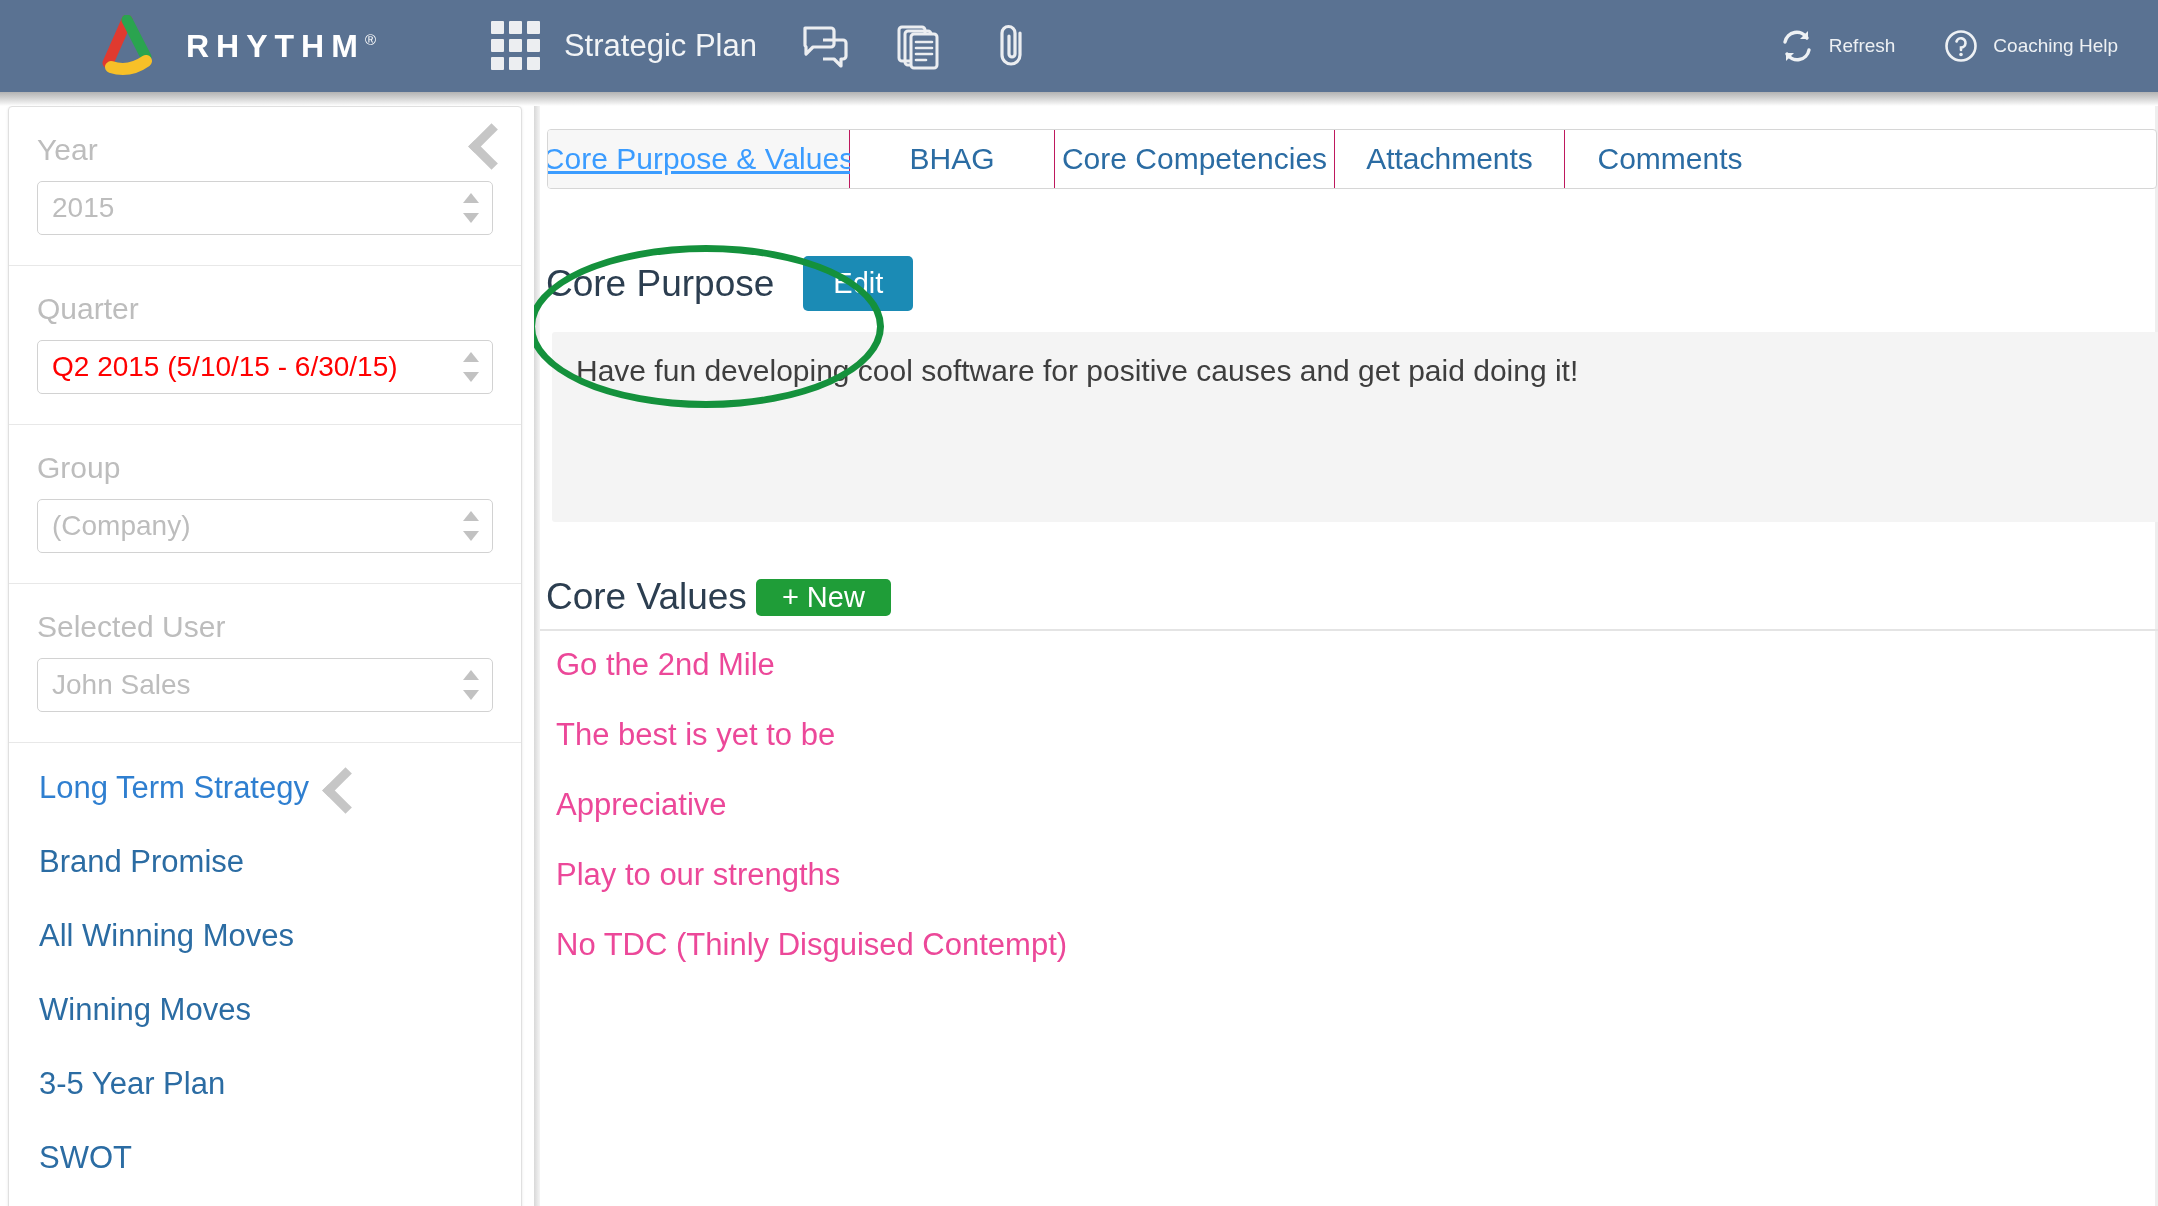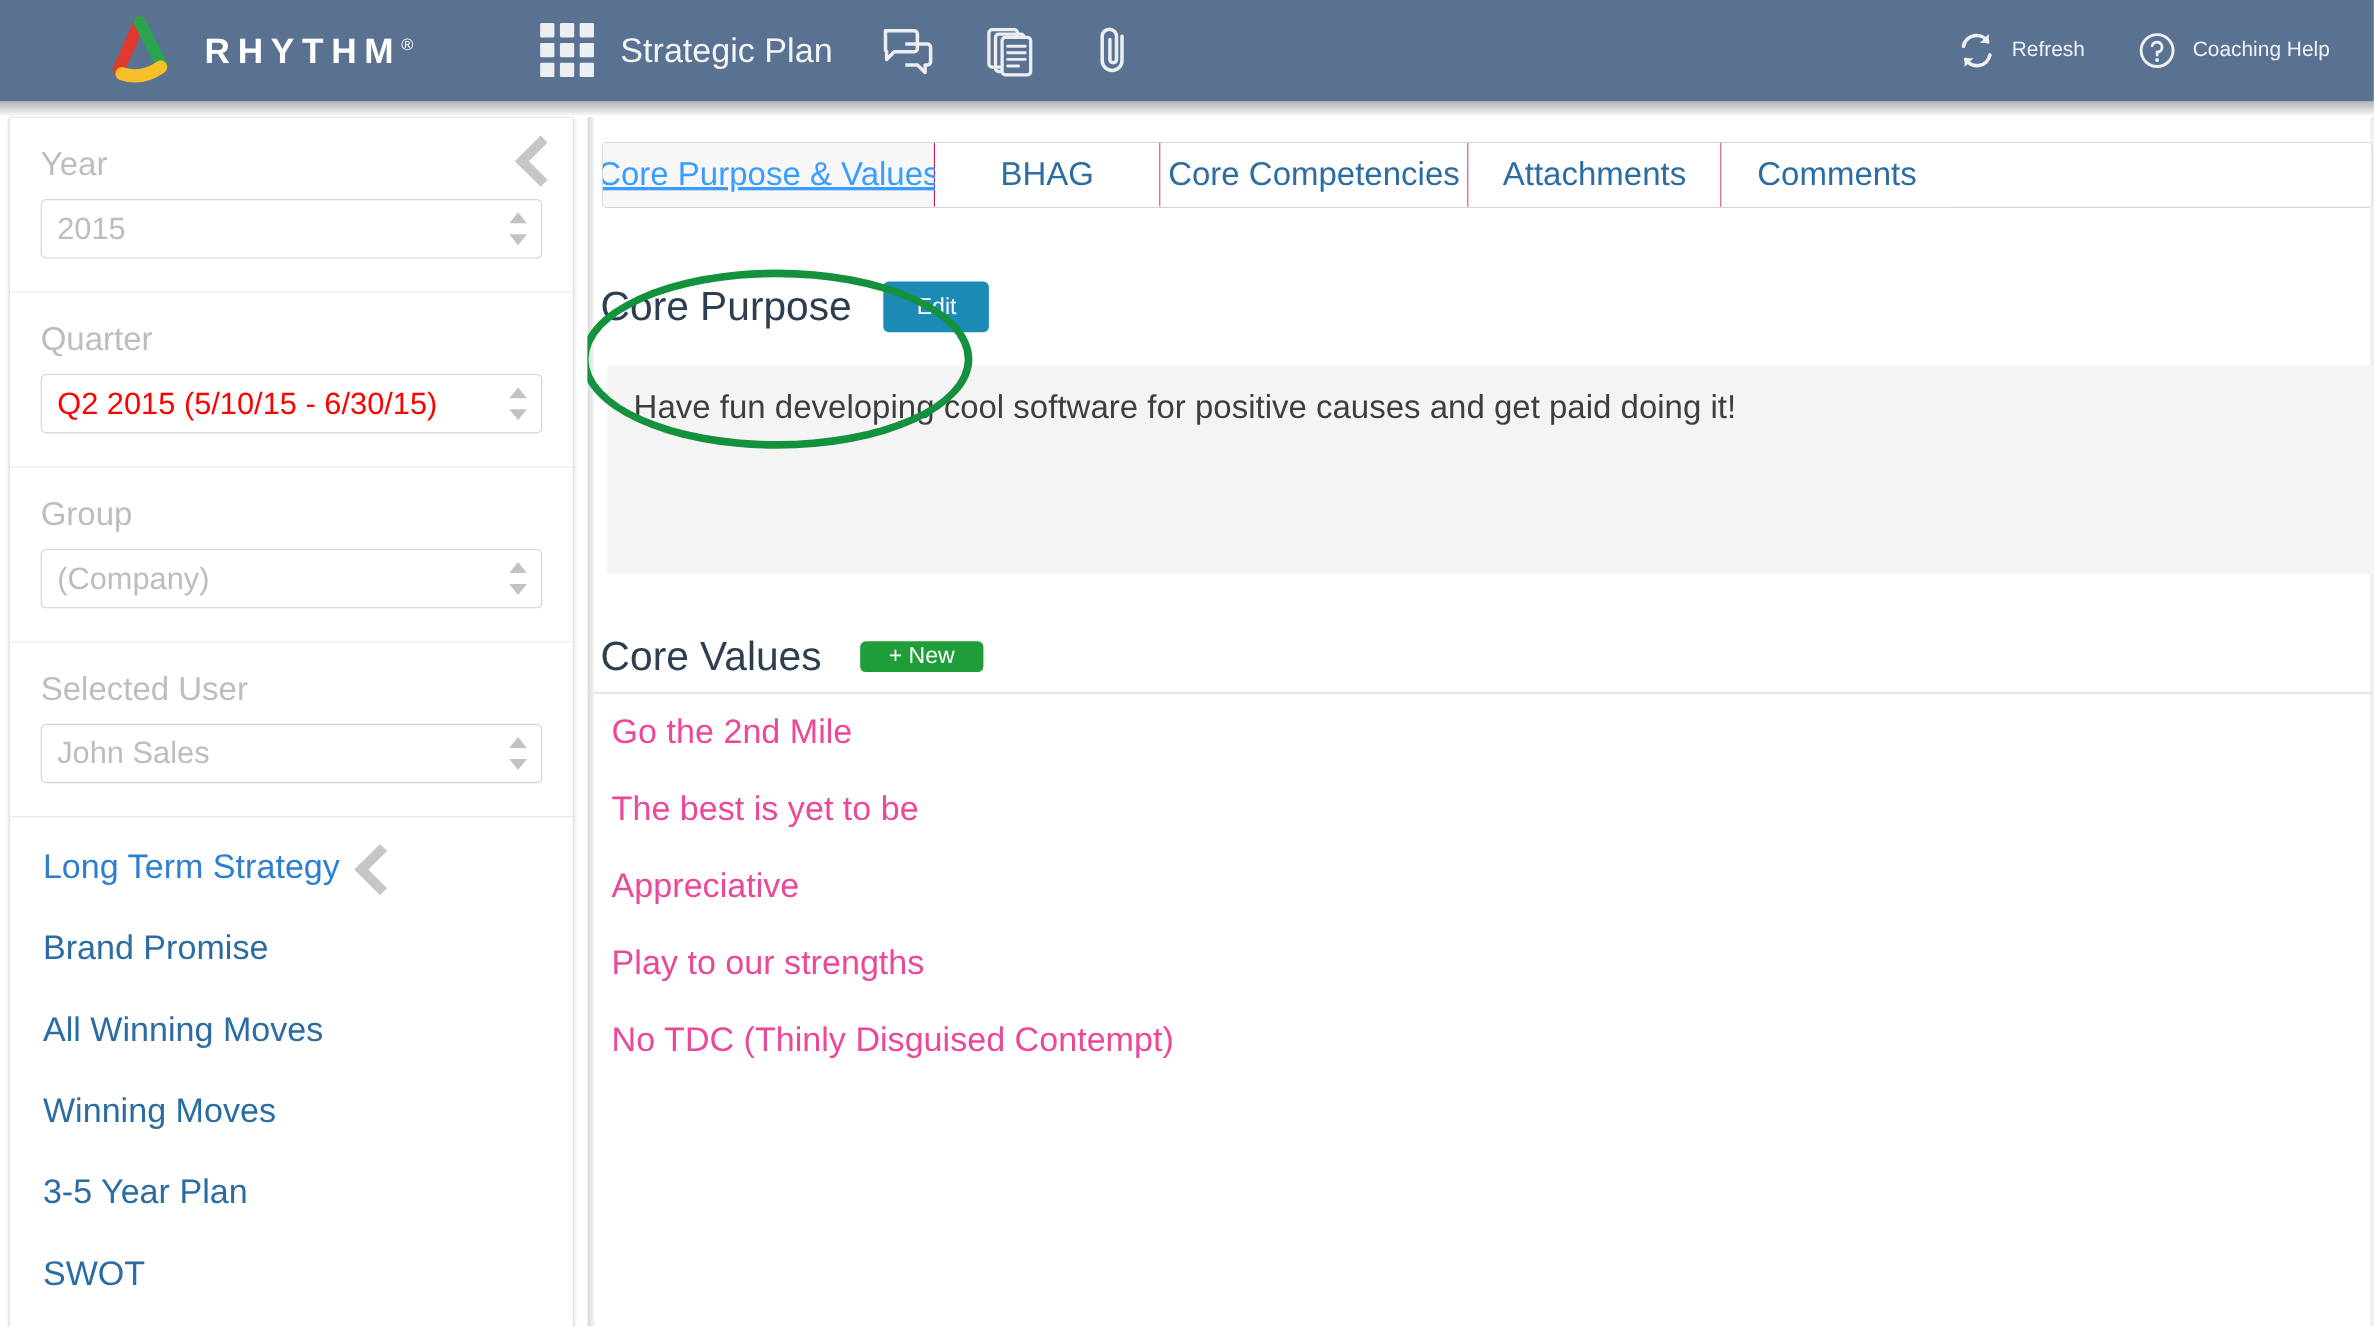--- a/index.html
+++ b/index.html
@@ -232,33 +232,33 @@
   .section-head.cp { top: 150px; left: 12px; }
   .section-title {
     font-size: 37px;
     color: #2c3e50;
     font-weight: normal;
   }
   .btn {
     border: none;
     border-radius: 5px;
     color: #ffffff;
-    font-size: 21px;
+    font-size: 29px;
     cursor: pointer;
     font-family: "Liberation Sans", sans-serif;
   }
   .btn-edit {
     background: #1b8bb5;
     padding: 11px 30px;
     margin-left: 29px;
   }
   .btn-new {
     background: #1f9d38;
     padding: 2px 26px;
-    margin-left: 35px;
+    margin-left: 9px;
   }
 
   .purpose-box {
     position: absolute;
     top: 226px; left: 18px;
     width: 2122px;
     height: 190px;
     background: #f4f4f4;
     border-radius: 3px;
     padding: 22px 24px;

